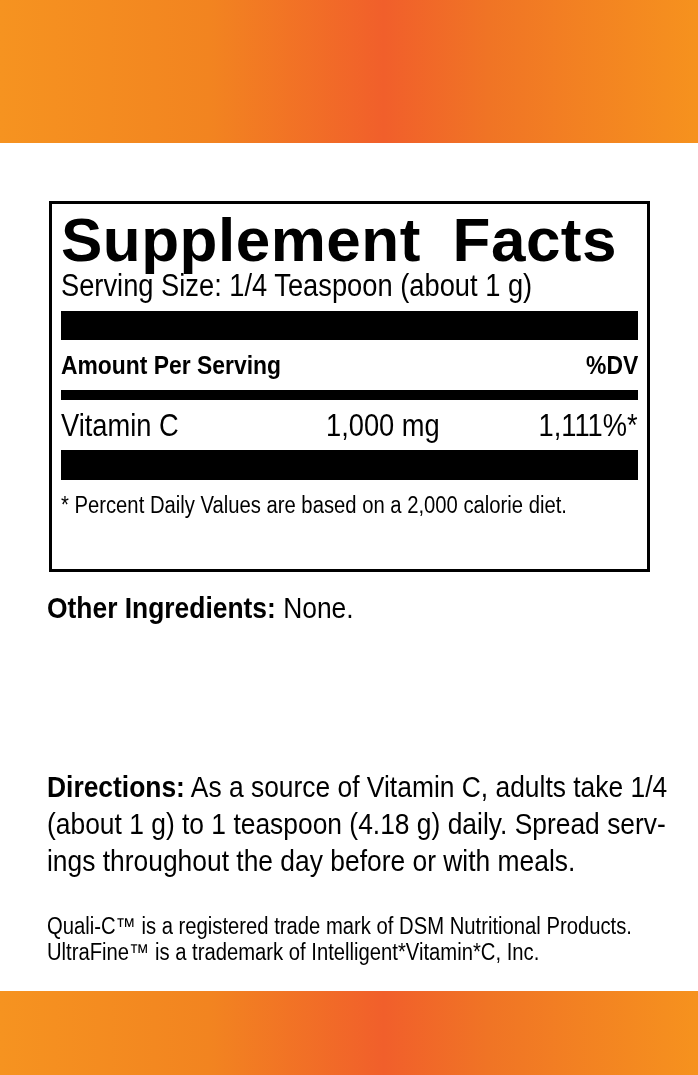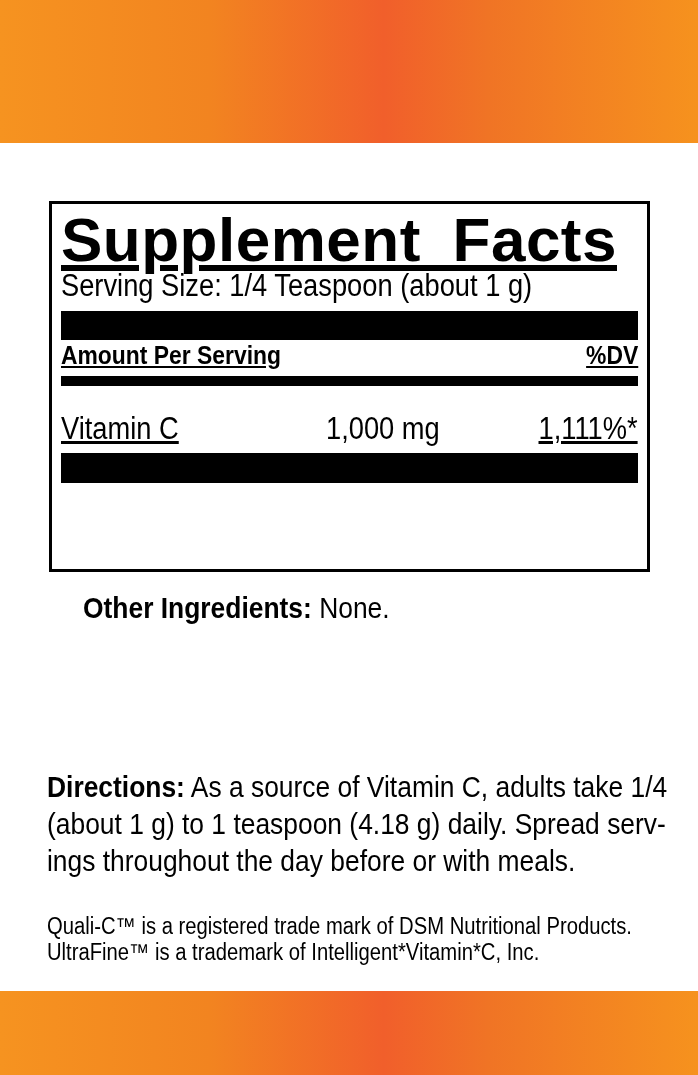--- a/index.html
+++ b/index.html
@@ -19,53 +19,52 @@
   .band-bottom{top:991px;height:84px;}
 
   
   .facts-box{
     position:absolute;left:49px;top:201px;
     width:601px;height:371px;
     border:3px solid #000;
     box-sizing:border-box;
     padding:0 9px;
     background:#fff;
-    text-decoration:underline;
   }
   .facts-title{
     font-size:62px;font-weight:bold;letter-spacing:0.5px;word-spacing:14px;
     line-height:58px;margin-top:7px;white-space:nowrap;
   }
   .serving-line{
     font-size:31px;line-height:34px;white-space:nowrap;
   }
   .serving-line:first-of-type{margin-top:4px;}
   .cond{display:inline-block;transform:scaleX(0.88);transform-origin:0 50%;white-space:nowrap;}
   .cond-r{transform-origin:100% 50%;}
   .bar{background:#000;}
   .bar-thick1{height:29px;margin-top:8px;}
   .bar-medium{height:10px;}
   .bar-thick2{height:30px;margin-top:8px;}
   .aps-row{
-    display:flex;justify-content:space-between;align-items:flex-start;
-    font-weight:bold;font-size:26px;height:36px;
+    display:flex;justify-content:space-between;align-items:center;
+    font-weight:bold;font-size:26px;height:50px;
   }
   .nutrient-row{
     position:relative;display:flex;align-items:baseline;
-    font-size:31px;line-height:32px;margin-top:27px;white-space:nowrap;
+    font-size:31px;line-height:32px;margin-top:10px;white-space:nowrap;
   }
   .nutrient-amount{position:absolute;left:265px;}
   .nutrient-dv{margin-left:auto;}
   .nutrient-detail{font-size:26px;line-height:26px;white-space:nowrap;}
   .footnote{font-size:23px;line-height:22px;margin-top:14px;white-space:nowrap;}
 
   
   .tblock{position:absolute;left:47px;white-space:nowrap;}
   .b{font-weight:bold;}
-  .other-ing{top:592px;font-size:30px;line-height:32px;margin-left:36px;}
+  .other-ing{top:592px;font-size:30px;line-height:32px;}
   .distributor{top:645px;font-size:30px;line-height:37px;}
   .directions{top:768px;font-size:30px;line-height:37px;}
   .trademarks{top:913px;font-size:23px;line-height:26px;}
 </style>
 </head>
 <body>
 
 <div class="page">
 
   <div class="band band-top"></div>
@@ -87,20 +86,23 @@
     <div class="bar bar-medium"></div>
 
     <div class="nutrient-row">
       <span class="cond">Vitamin C</span>
       <span class="nutrient-amount cond">1,000 mg</span>
       <span class="nutrient-dv cond cond-r">1,111%*</span>
     </div>
 
     <div class="bar bar-thick2"></div>
 
+    <div class="footnote">
+      <span class="cond">* Percent Daily Values are based on a 2,000 calorie diet.</span>
+    </div>
   </div>
 
   <div class="tblock other-ing">
     <span class="cond"><span class="b">Other Ingredients:</span> <span>None.</span></span>
   </div>
 
   <div class="tblock distributor">
   </div>
 
   <div class="tblock directions">

